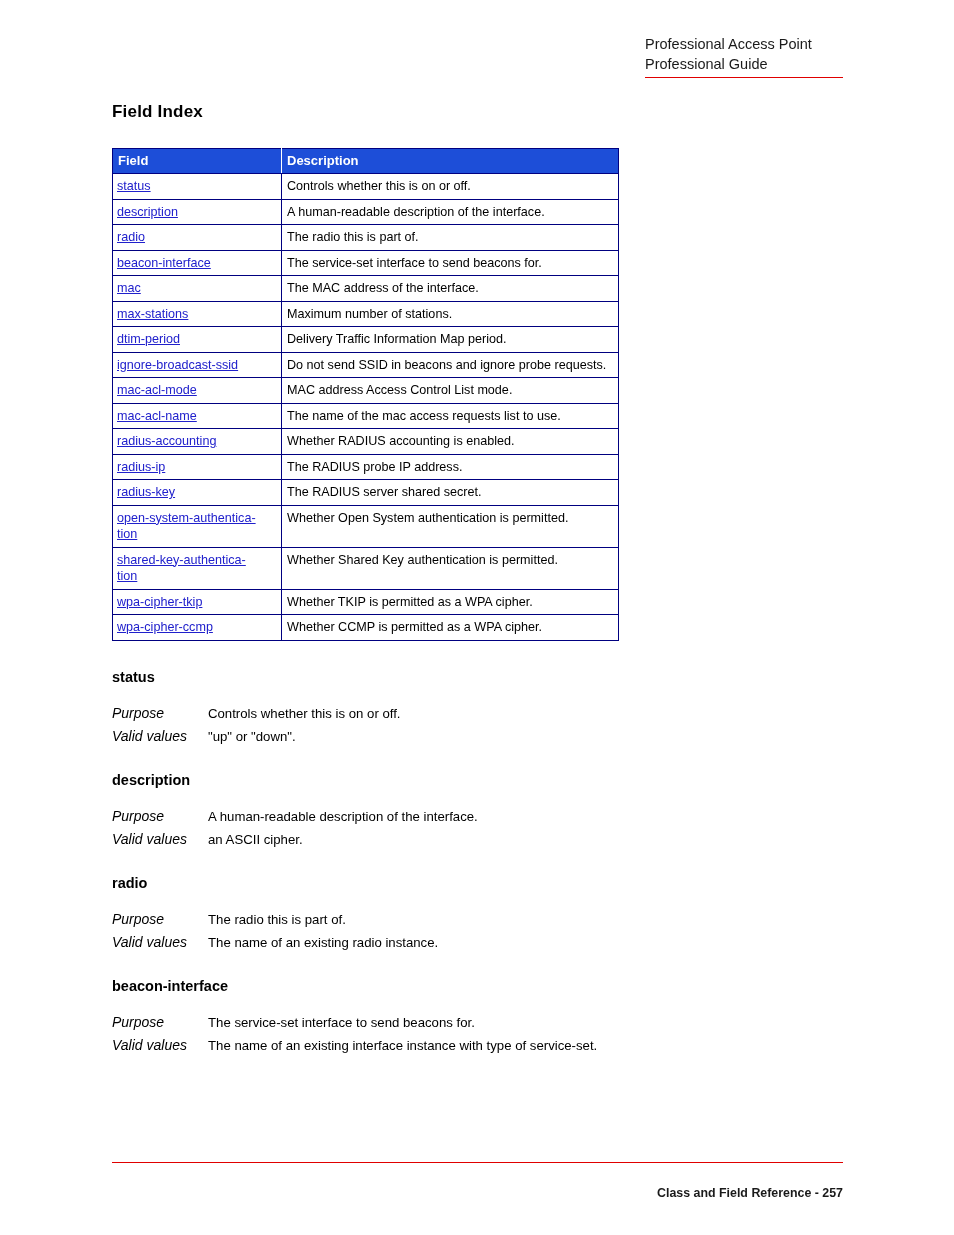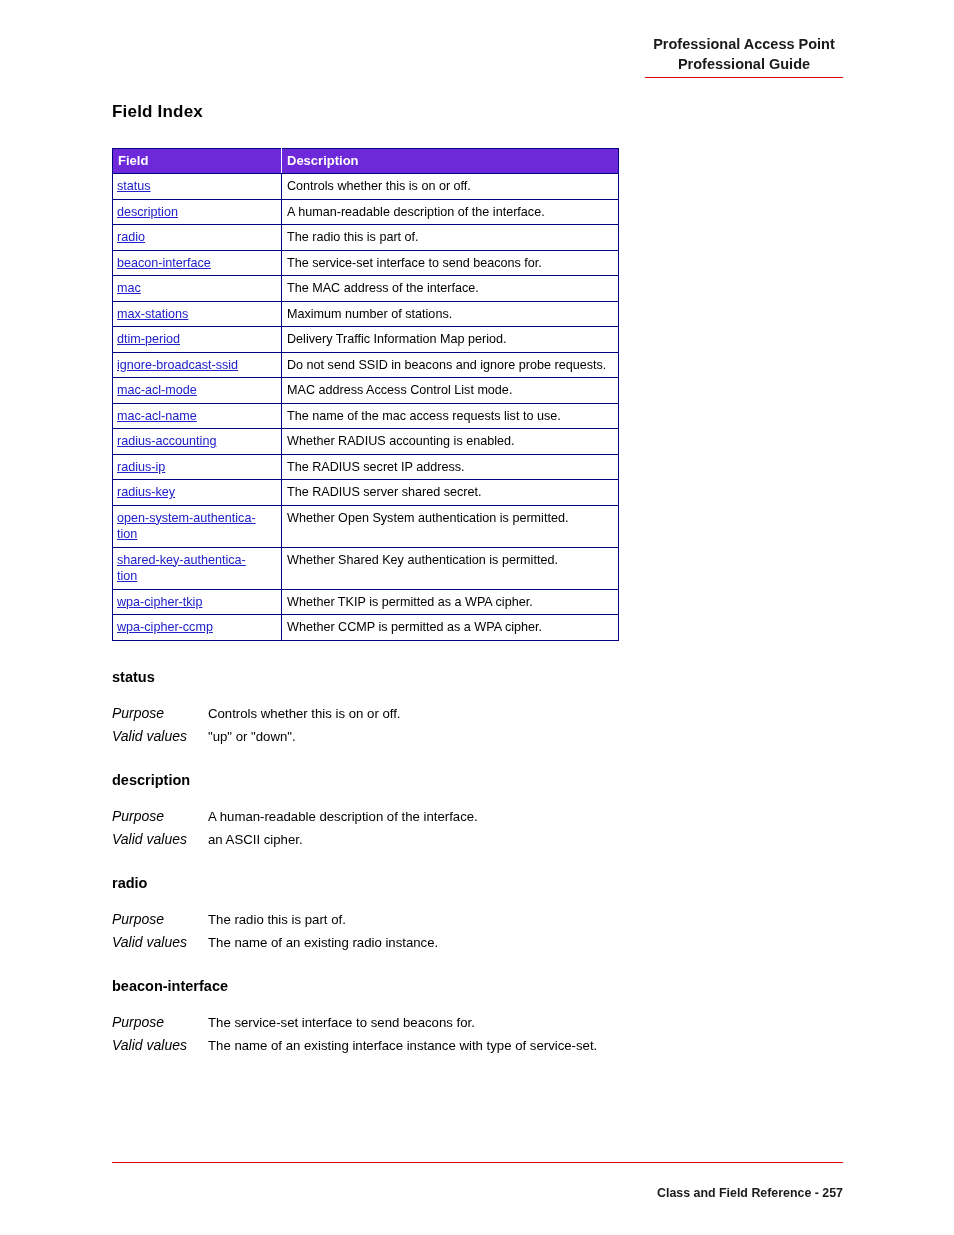--- a/index.html
+++ b/index.html
@@ -15,22 +15,21 @@
     color: #000000;
     -webkit-font-smoothing: antialiased;
   }
 
   
   .page-header {
     position: absolute;
     top: 34px;
     left: 645px;
     width: 198px;
-    text-align: center;
-    font-weight: bold;
+    text-align: left;
   }
   .page-header .hdr-line {
     font-size: 14.5px;
     line-height: 20px;
     color: #1a1a1a;
     white-space: nowrap;
   }
   .page-header .hdr-rule {
     margin-top: 3px;
     border-bottom: 1.3px solid #e00000;
@@ -57,21 +56,21 @@
   table.field-index {
     border-collapse: collapse;
     width: 506px;
     table-layout: fixed;
     margin: 0;
   }
   table.field-index col.c-field { width: 169px; }
   table.field-index col.c-desc  { width: 337px; }
 
   table.field-index th {
-    background: #6d28d9;
+    background: #1d4ed8;
     color: #ffffff;
     font-size: 13px;
     font-weight: bold;
     text-align: left;
     padding: 4px 0 4px 5px;
     border: 1px solid #000080;
     line-height: 16px;
   }
   table.field-index th.th-field { border-right: 1.5px solid #ffffff; }
 
@@ -203,21 +202,21 @@
         <tr>
           <td class="cell-field"><span class="fi-link">mac-acl-name</span></td>
           <td>The name of the mac access requests list to use.</td>
         </tr>
         <tr>
           <td class="cell-field"><span class="fi-link">radius-accounting</span></td>
           <td>Whether RADIUS accounting is enabled.</td>
         </tr>
         <tr>
           <td class="cell-field"><span class="fi-link">radius-ip</span></td>
-          <td>The RADIUS secret IP address.</td>
+          <td>The RADIUS probe IP address.</td>
         </tr>
         <tr>
           <td class="cell-field"><span class="fi-link">radius-key</span></td>
           <td>The RADIUS server shared secret.</td>
         </tr>
         <tr>
           <td class="cell-field"><span class="fi-link">open-system-authentica-</span><span class="fi-link" style="display: block;">tion</span></td>
           <td>Whether Open System authentication is permitted.</td>
         </tr>
         <tr>

